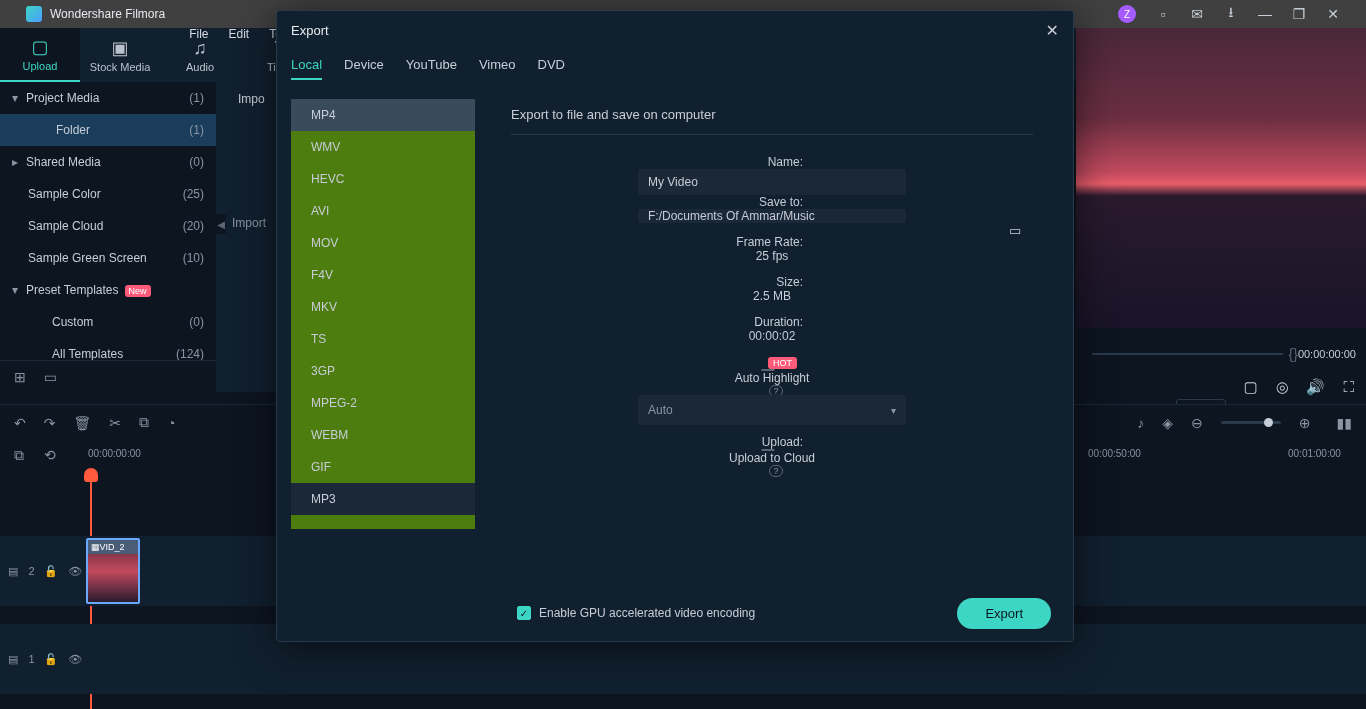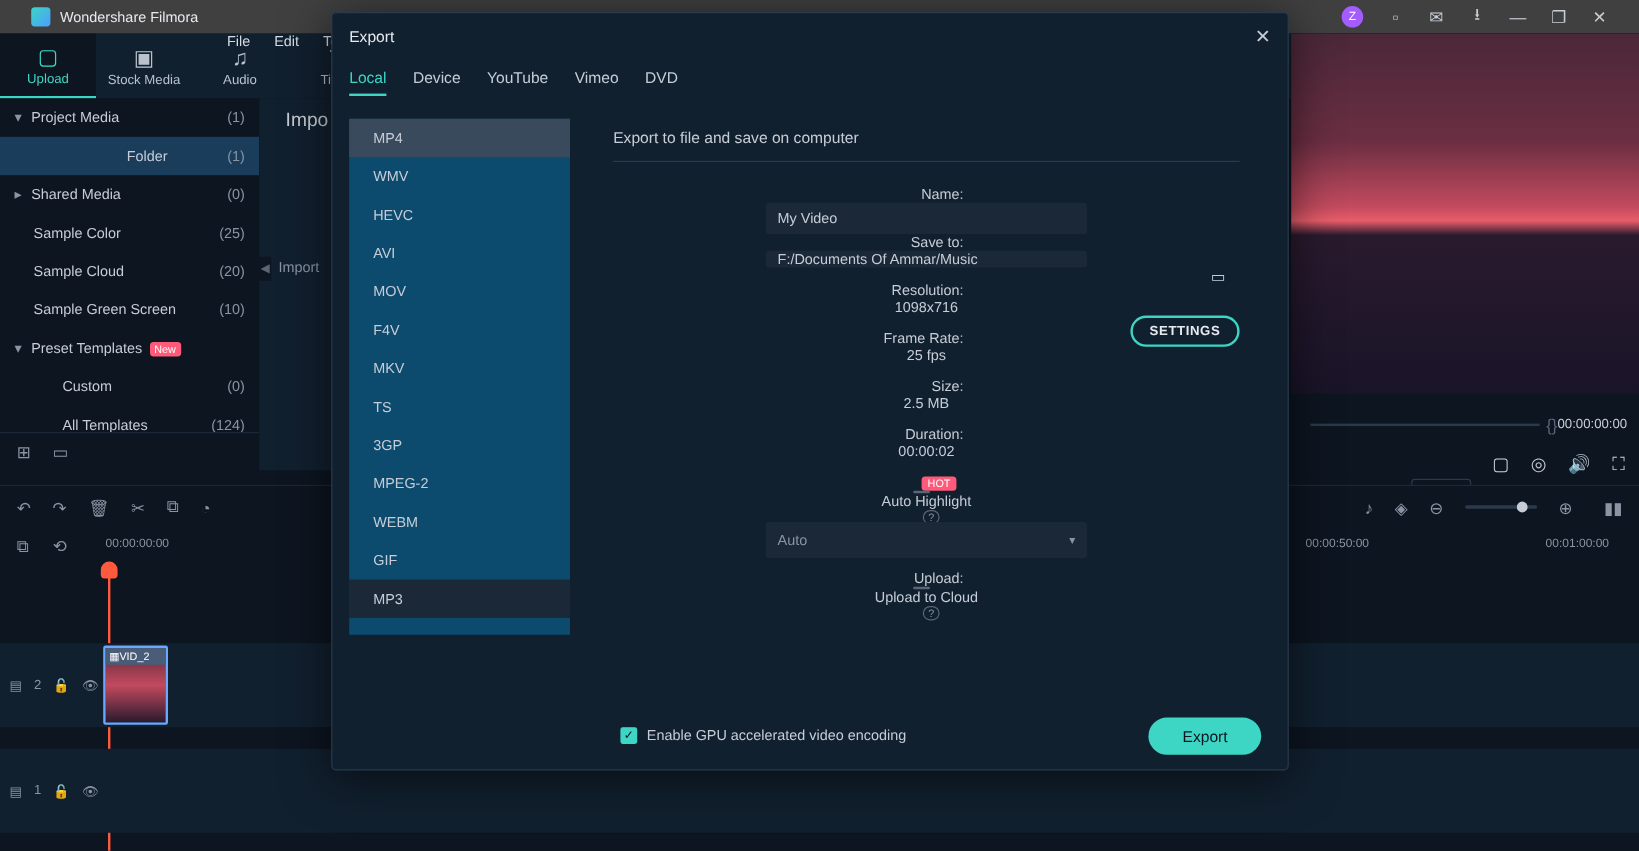--- a/index.html
+++ b/index.html
@@ -20,30 +20,30 @@
 .tooltab { width: 80px; height: 54px; display: flex; flex-direction: column; align-items: center; justify-content: center; gap: 2px; font-size: 11px; color: #b9c1cc; cursor: pointer; }
 .tooltab.active { background: #0d1520; color: #3dd6c4; border-bottom: 2px solid #3dd6c4; }
 .tooltab .ticon { font-size: 18px; }
 
 
 .sidebar { position: absolute; left: 0; top: 82px; width: 216px; height: 310px; background: #0d1520; overflow: hidden; }
 .side-row { display: flex; align-items: center; height: 32px; padding: 0 12px; font-size: 12px; color: #c7cdd6; justify-content: space-between; }
 .side-row .caret { width: 10px; display:inline-block; color:#8a94a3;}
 .side-row .name { flex: 1; padding-left: 4px;}
 .side-row .count { color: #8a94a3; }
-.side-row.indent { padding-left: 52px; text-align: center; }
+.side-row.indent { padding-left: 52px; }
 .side-row.indent2 { padding-left: 48px; }
 .side-row.selected { background: #1a3d5c; }
 .side-row.thin { padding-left: 24px;}
 .side-bottom { position:absolute; bottom:0; left:0; right:0; height:32px; display:flex; gap:18px; padding:0 14px; align-items:center; border-top:1px solid #1a2838;}
 .side-bottom span{font-size:14px;color:#8a94a3;}
 
 
 .content-top { position: absolute; left: 216px; top: 82px; width: 60px; height: 310px; background: #11202f; }
-.content-top .import-btn { position:absolute; left:22px; top:10px; color:#c7cdd6; font-size:16px; }
+.content-top .import-btn { position:absolute; left:22px; top:10px; color:#c7cdd6; font-size:12px; }
 .content-top .import-label { position:absolute; left:16px; top:134px; color:#8a94a3; font-size:12px; }
 .content-resize { position:absolute; left:216px; top:214px; width:10px; height:20px; background:#0d1520; display:flex;align-items:center;justify-content:center; color:#5a6575; font-size:10px;}
 
 
 .preview-panel { position: absolute; right: 0; top: 28px; width: 290px; height: 370px; background: #0d1520; }
 .preview-img { position: absolute; left: 0; top: 0; right:0; height: 300px; background: linear-gradient(180deg, #4a2838 0%, #6b2e42 30%, #c24a5e 48%, #e85d6a 52%, #2a1a2e 56%, #191428 100%); }
 .preview-scrub { position: absolute; left: 0; right:0; top: 316px; height: 20px; display:flex; align-items:center; justify-content:space-between; padding:0 10px;}
 .preview-scrub .line { flex:1; height:2px; background:#2a3a4d; margin:0 6px;}
 .preview-scrub .brack { color:#5a6575; font-size:14px;}
 .preview-scrub .time { color:#c7cdd6; font-size:11px; }
@@ -74,21 +74,21 @@
 .clip { position:absolute; left:86px; top:98px; width:54px; height:66px; background:linear-gradient(180deg,#5a2838,#c24a5e,#2a1a2e); border:2px solid #6aa8ff; border-radius:2px;}
 .clip-top { position:absolute; top:0; left:0; right:0; height:14px; background:#4a5d78; display:flex; align-items:center; padding:0 3px; font-size:9px; color:#fff;}
 
 
 .export-dialog { position: absolute; left: 276px; top: 10px; width: 798px; height: 632px; background: #11202f; border:1px solid #2a3a4d; border-radius:4px; box-shadow:0 6px 40px rgba(0,0,0,.6); z-index:100; }
 .dlg-title { position:absolute; left:14px; top:12px; font-size:13px; color:#e6e9ef;}
 .dlg-close { position:absolute; right:14px; top:10px; font-size:16px; color:#c7cdd6; cursor:pointer;}
 .dlg-tabs { position:absolute; left:14px; top:46px; display:flex; gap:22px; }
 .dlg-tab { font-size:13px; color:#c7cdd6; padding-bottom:6px; cursor:pointer;}
 .dlg-tab.active { color:#3dd6c4; border-bottom:2px solid #3dd6c4;}
-.fmt-list { position:absolute; left:14px; top:88px; width:184px; height:430px; background:#0c4a6e;}
+.fmt-list { position:absolute; left:14px; top:88px; width:184px; height:430px; background:#4d7c0f;}
 .fmt-item { height:32px; display:flex; align-items:center; padding-left:20px; font-size:12px; color:#c7cdd6; cursor:pointer;}
 .fmt-item.selected { background:#3a4a5d;}
 .fmt-item.hover { background:#1a2838;}
 .export-form { position:absolute; left:234px; top:96px; right:40px;}
 .form-header { font-size:13px; color:#c7cdd6; padding-bottom:12px; border-bottom:1px solid #2a3a4d; margin-bottom:20px;}
 .form-row { display:flex; align-items:center; height:40px;flex-direction:column; }
 .form-label { width:94px; text-align:right; padding-right:16px; font-size:12px; color:#c7cdd6;}
 .form-value { font-size:12px; color:#c7cdd6;}
 .form-input { width:268px; height:30px; background:#1a2838; border:none; border-radius:3px; padding:0 10px; font-size:12px; color:#c7cdd6;}
 .form-browse { width:16px; height:16px; margin-left:auto; margin-right:8px; color:#c7cdd6; font-size:13px; cursor:pointer;}
@@ -303,25 +303,20 @@
     <div class="form-row">
       <div class="form-label">Name:</div>
       <input class="form-input" value="My Video" style="">
     </div>
     <div class="form-row">
       <div class="form-label">Save to:</div>
       <input class="form-input" value="F:/Documents Of Ammar/Music" style="">
       <span class="form-browse">▭</span>
     </div>
     <div class="form-row">
-      <div class="form-label">Resolution:</div>
-      <div class="form-value">1098x716</div>
-      <div class="settings-btn">SETTINGS</div>
-    </div>
-    <div class="form-row">
       <div class="form-label">Frame Rate:</div>
       <div class="form-value">25 fps</div>
     </div>
     <div class="form-row">
       <div class="form-label">Size:</div>
       <div class="form-value">2.5 MB</div>
     </div>
     <div class="form-row">
       <div class="form-label">Duration:</div>
       <div class="form-value">00:00:02</div>

